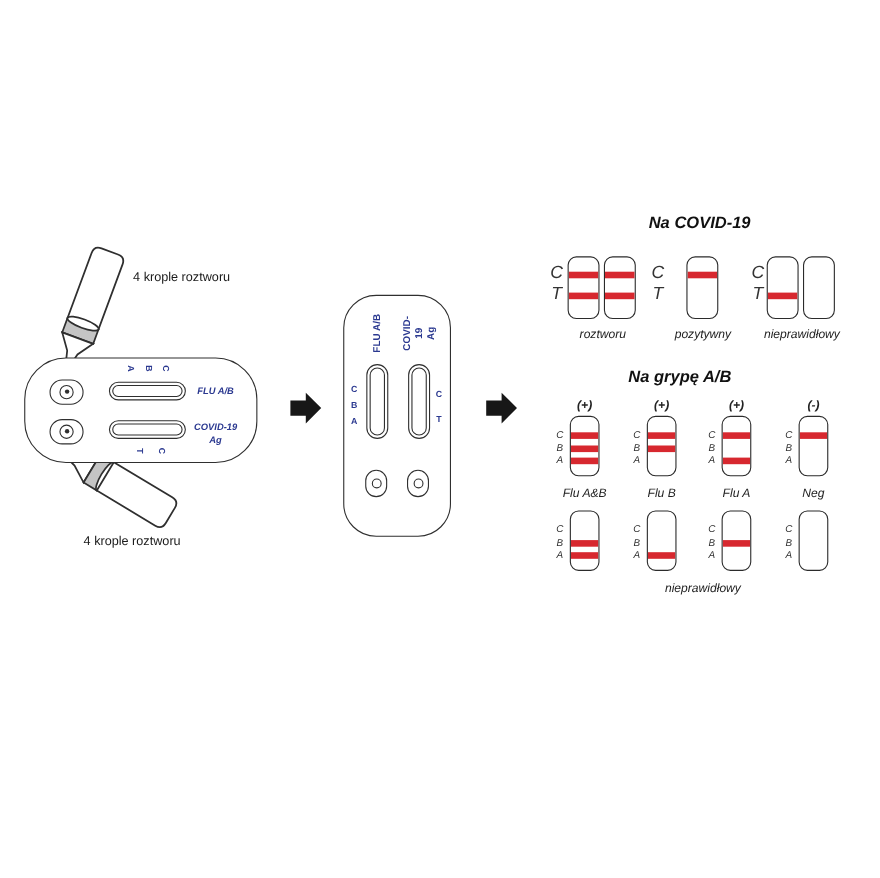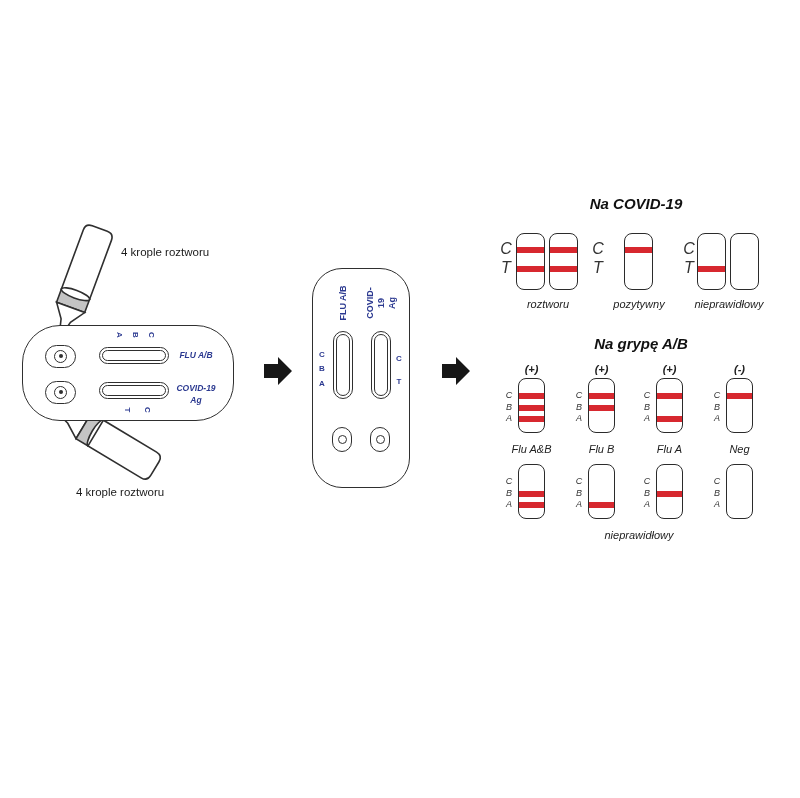--- a/index.html
+++ b/index.html
@@ -154,21 +154,21 @@
       <div class="ctr lbl" style="left: 639px; top: 304px;">pozytywny</div>
       <span class="ctr blet" style="left: 689px; top: 249px;">C</span>
       <span class="ctr blet" style="left: 689px; top: 268px;">T</span>
       <div class="strip" style="left: 697px; top: 233px; width: 29px; height: 57px;">
         <div class="rline" style="top: 32px;"></div>
       </div>
       <div class="strip" style="left: 730px; top: 233px; width: 29px; height: 57px;"></div>
       <div class="ctr lbl" style="left: 729px; top: 304px;">nieprawidłowy</div>
     </div>
 
-  <div class="ctr title" style="left:641px;top:343px;">Na grypę A/B</div>
+  <div class="ctr title" style="left:618px;top:343px;">Na grypę A/B</div>
   <div id="flu-results">
       <span class="ctr sign" style="left: 531.5px; top: 369px;">(+)</span>
       <span class="ctr slet" style="left: 509px; top: 395px;">C</span>
       <span class="ctr slet" style="left: 509px; top: 407px;">B</span>
       <span class="ctr slet" style="left: 509px; top: 418px;">A</span>
       <div class="strip" style="left: 518px; top: 378px; width: 27px; height: 55px;">
         <div class="rline" style="top: 14px;"></div>
         <div class="rline" style="top: 26px;"></div>
         <div class="rline" style="top: 37px;"></div>
       </div>

